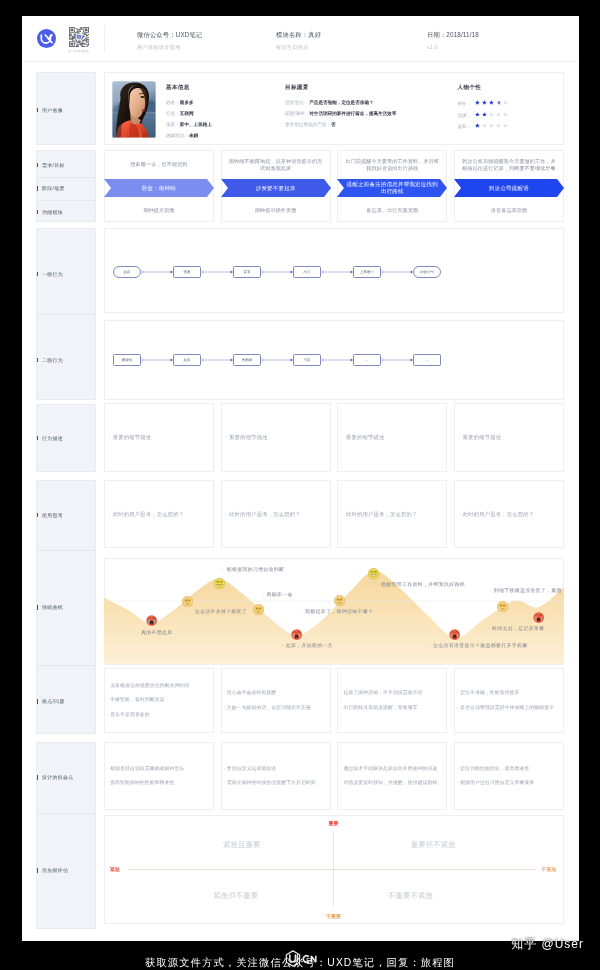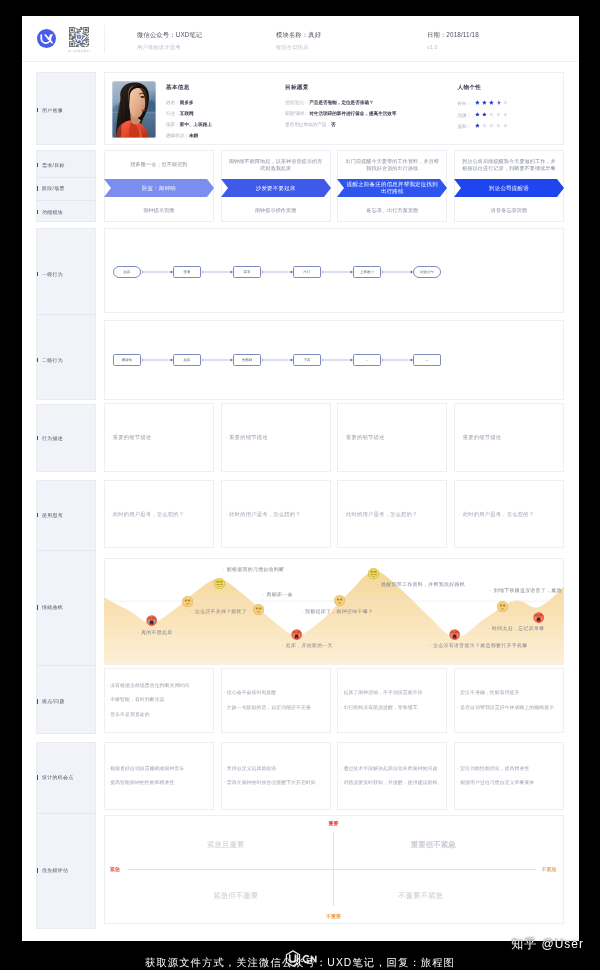--- a/index.html
+++ b/index.html
@@ -854,24 +854,24 @@
         <div>· 定位功能性能优化，提高精准性</div>
         <div>· 根据用户过往习惯自定义早餐菜单</div>
       </div>
       <div class="card" style="left:82px;top:799px;width:460px;height:109px;"></div>
       <div style="position:absolute;left:106.30000000000001px;top:853.3px;width:408.2px;height:1px;background:#ecdcda;"></div>
       <div style="position:absolute;left:311.1px;top:815.6px;width:1px;height:74.60000000000002px;background:#ece0dd;"></div>
       <div class="plab" style="left:303.1px;top:803.7px;width:17px;text-align:center;color:#e8443a;">重要</div>
       <div class="plab" style="left:298.6px;top:897px;width:26px;text-align:center;color:#eba357;">不重要</div>
       <div class="plab" style="left:88px;top:850px;color:#ea5a4b;">紧急</div>
       <div class="plab" style="left:519.5px;top:850px;color:#e5a96b;">不紧急</div>
-      <div class="pquad" style="left:185px;top:823.5px;">紧急且重要</div>
-      <div class="pquad" style="left:388.7px;top:823.5px;font-weight:bold;">重要但不紧急</div>
+      <div class="pquad" style="left:201px;top:823.5px;">紧急且重要</div>
+      <div class="pquad" style="left:388.7px;top:823.5px;">重要但不紧急</div>
       <div class="pquad" style="left:191.3px;top:874.8px;font-family:Liberation Serif, serif;">紧急但不重要</div>
-      <div class="pquad" style="left:376px;top:874.8px;">不重要不紧急</div>
+      <div class="pquad" style="left:366px;top:874.8px;">不重要不紧急</div>
     </div>
 </div>
 
 <div class="foot"></div>
 <div class="foottxt">获取源文件方式，关注微信公众号：UXD笔记，回复：旅程图</div>
 <div class="zhihu">知乎 @User</div>
 <div class="wm">
   <svg viewBox="0 0 34 20" width="34" height="20">
     <g opacity="0.95">
       <path d="M8.0 0.9 L14.6 4.7 L14.6 12.3 L8.0 16.1 L1.4 12.3 L1.4 4.7 Z" fill="none" stroke="#ffffff" stroke-width="1.25" stroke-linejoin="round"></path>

